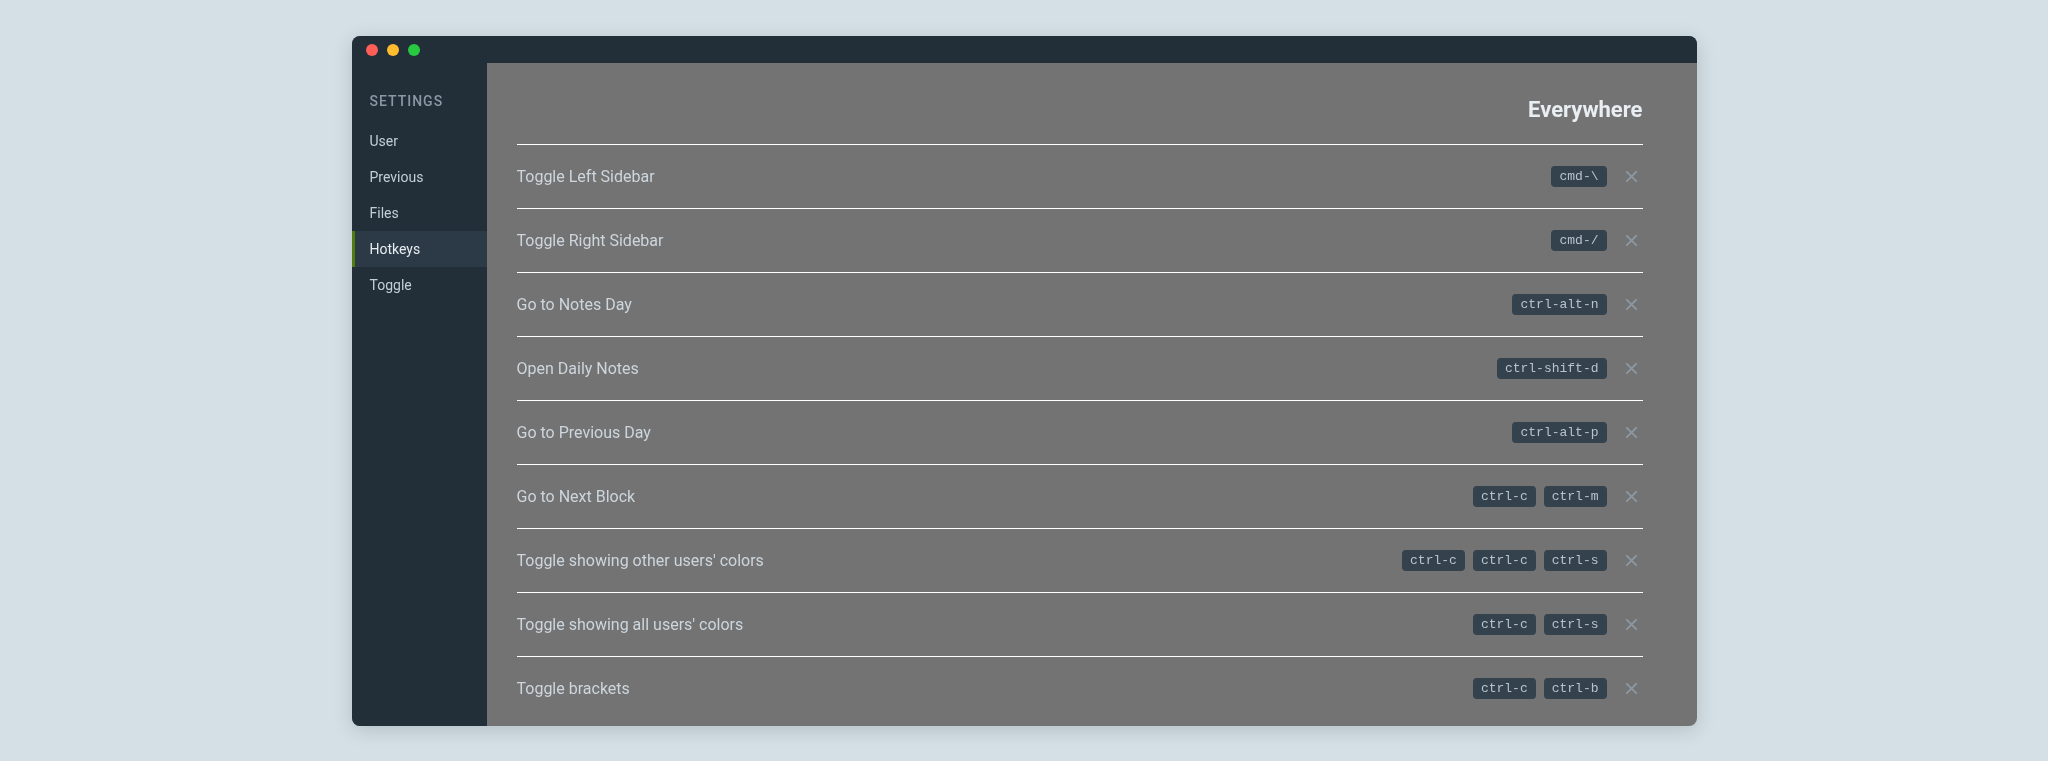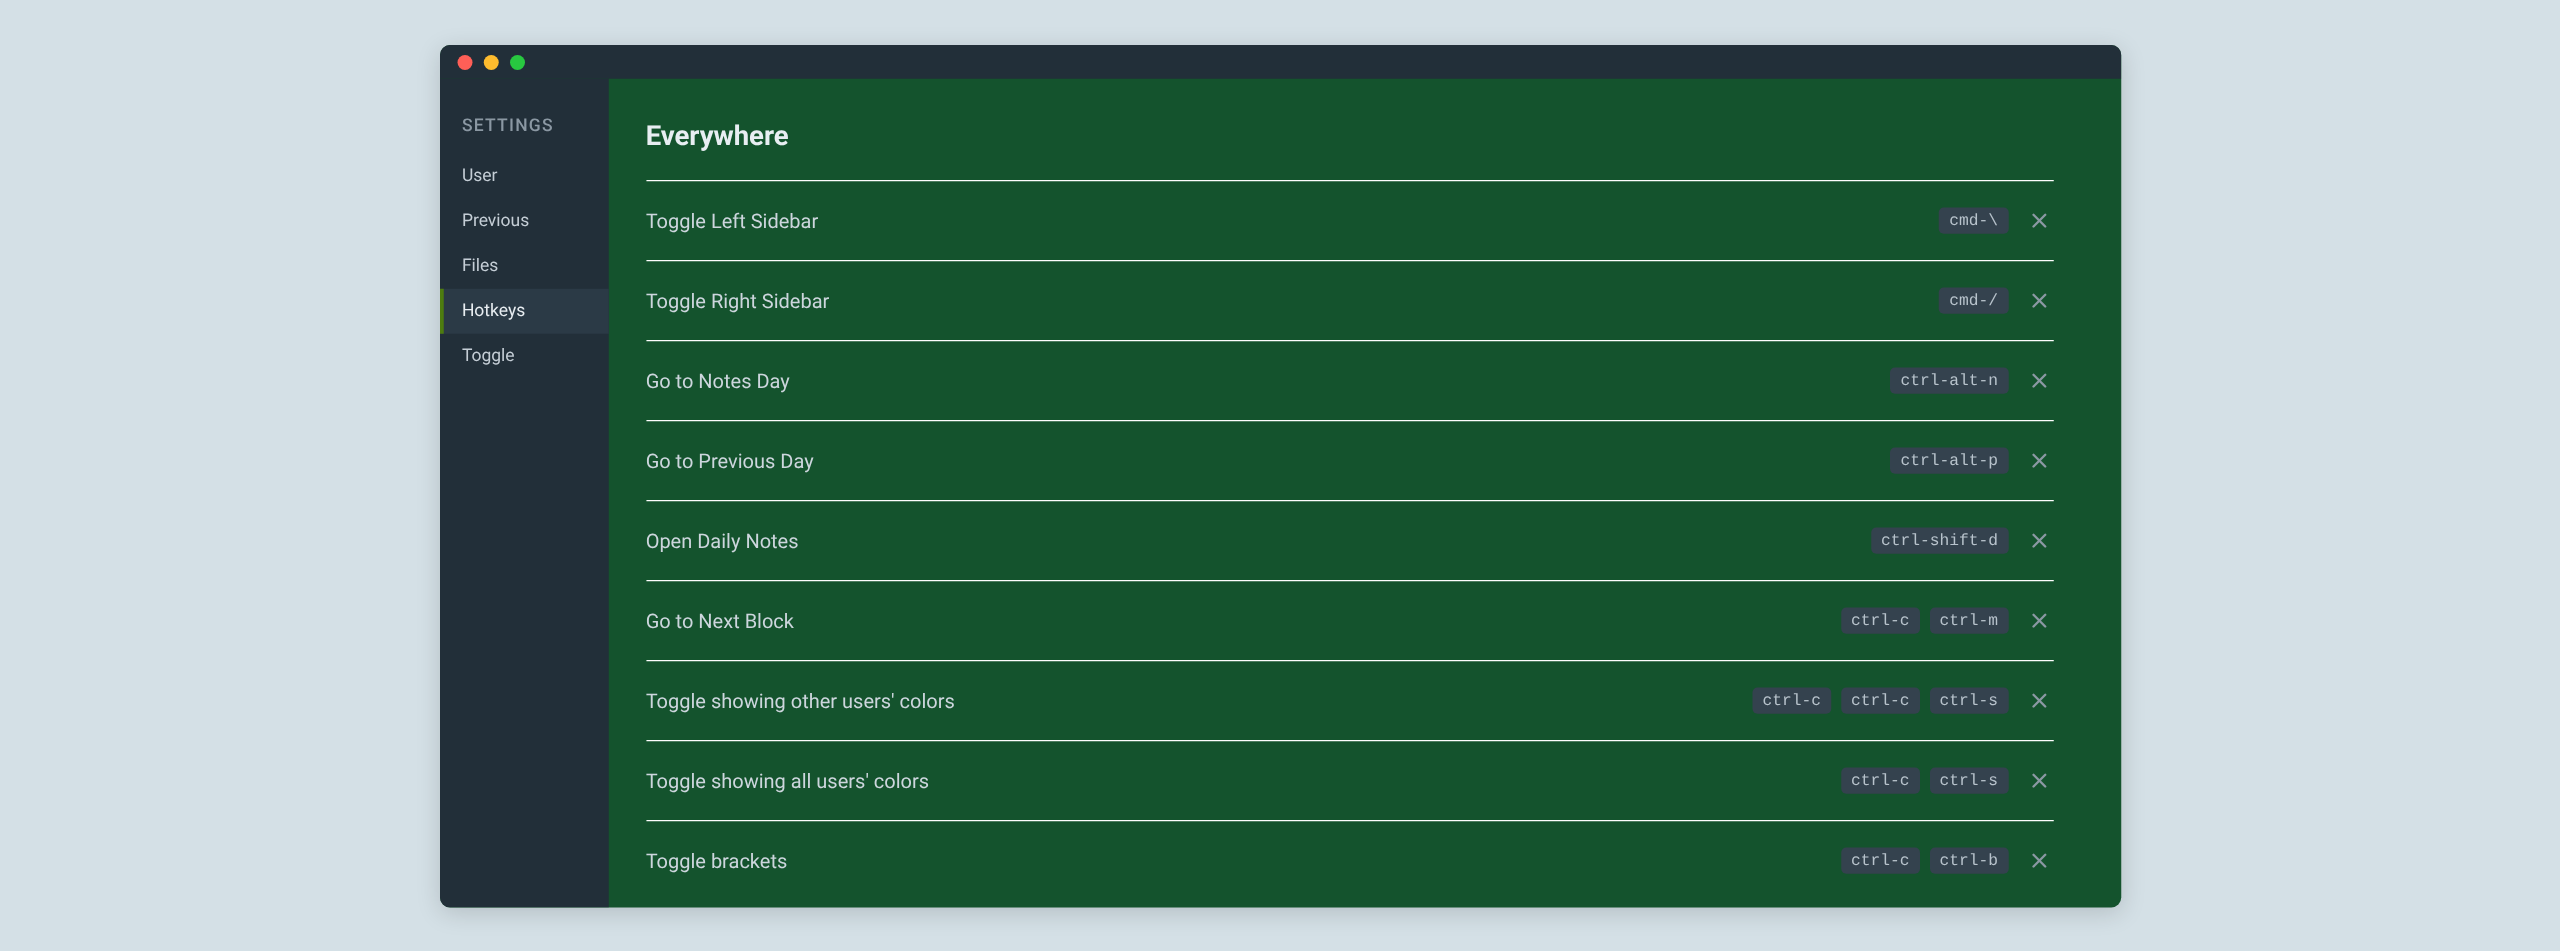--- a/index.html
+++ b/index.html
@@ -8,21 +8,21 @@
     background: #d4e0e6;
     font-family: -apple-system, BlinkMacSystemFont, "Segoe UI", Roboto, sans-serif;
     display: flex;
     align-items: flex-start;
     justify-content: center;
     padding-top: 36px;
   }
   .window {
     width: 1345px;
     height: 690px;
-    background: #14532d;
+    background: #737373;
     border-radius: 8px;
     overflow: hidden;
     display: flex;
     flex-direction: column;
     box-shadow: 0 4px 20px rgba(0,0,0,0.15);
   }
   .titlebar {
     height: 27px;
     background: #222f39;
     display: flex;
@@ -71,20 +71,21 @@
   .main {
     flex: 1;
     padding: 34px 42px 0 30px;
     overflow: hidden;
     position: relative;
   }
   .scroll-wrap {
     height: 100%;
     overflow-y: auto;
     padding-right: 12px;
+    text-align: right;
   }
   .main-heading {
     font-size: 22px;
     font-weight: 700;
     color: #e8eef2;
     margin-bottom: 22px;
   }
   .hotkey-row {
     display: flex;
     align-items: center;
@@ -194,38 +195,38 @@
                 </div>
                 <div class="clear-btn">
                   <svg viewBox="0 0 16 16">
                     <line x1="3" y1="3" x2="13" y2="13"></line>
                     <line x1="13" y1="3" x2="3" y2="13"></line>
                   </svg>
                 </div>
               </div>
             </div>
             <div class="hotkey-row">
+              <div class="hotkey-label">Open Daily Notes</div>
+              <div class="hotkey-right">
+                <div class="keys">
+                  <span class="key">ctrl-shift-d</span>
+                </div>
+                <div class="clear-btn">
+                  <svg viewBox="0 0 16 16">
+                    <line x1="3" y1="3" x2="13" y2="13"></line>
+                    <line x1="13" y1="3" x2="3" y2="13"></line>
+                  </svg>
+                </div>
+              </div>
+            </div>
+            <div class="hotkey-row">
               <div class="hotkey-label">Go to Previous Day</div>
               <div class="hotkey-right">
                 <div class="keys">
                   <span class="key">ctrl-alt-p</span>
-                </div>
-                <div class="clear-btn">
-                  <svg viewBox="0 0 16 16">
-                    <line x1="3" y1="3" x2="13" y2="13"></line>
-                    <line x1="13" y1="3" x2="3" y2="13"></line>
-                  </svg>
-                </div>
-              </div>
-            </div>
-            <div class="hotkey-row">
-              <div class="hotkey-label">Open Daily Notes</div>
-              <div class="hotkey-right">
-                <div class="keys">
-                  <span class="key">ctrl-shift-d</span>
                 </div>
                 <div class="clear-btn">
                   <svg viewBox="0 0 16 16">
                     <line x1="3" y1="3" x2="13" y2="13"></line>
                     <line x1="13" y1="3" x2="3" y2="13"></line>
                   </svg>
                 </div>
               </div>
             </div>
             <div class="hotkey-row">

